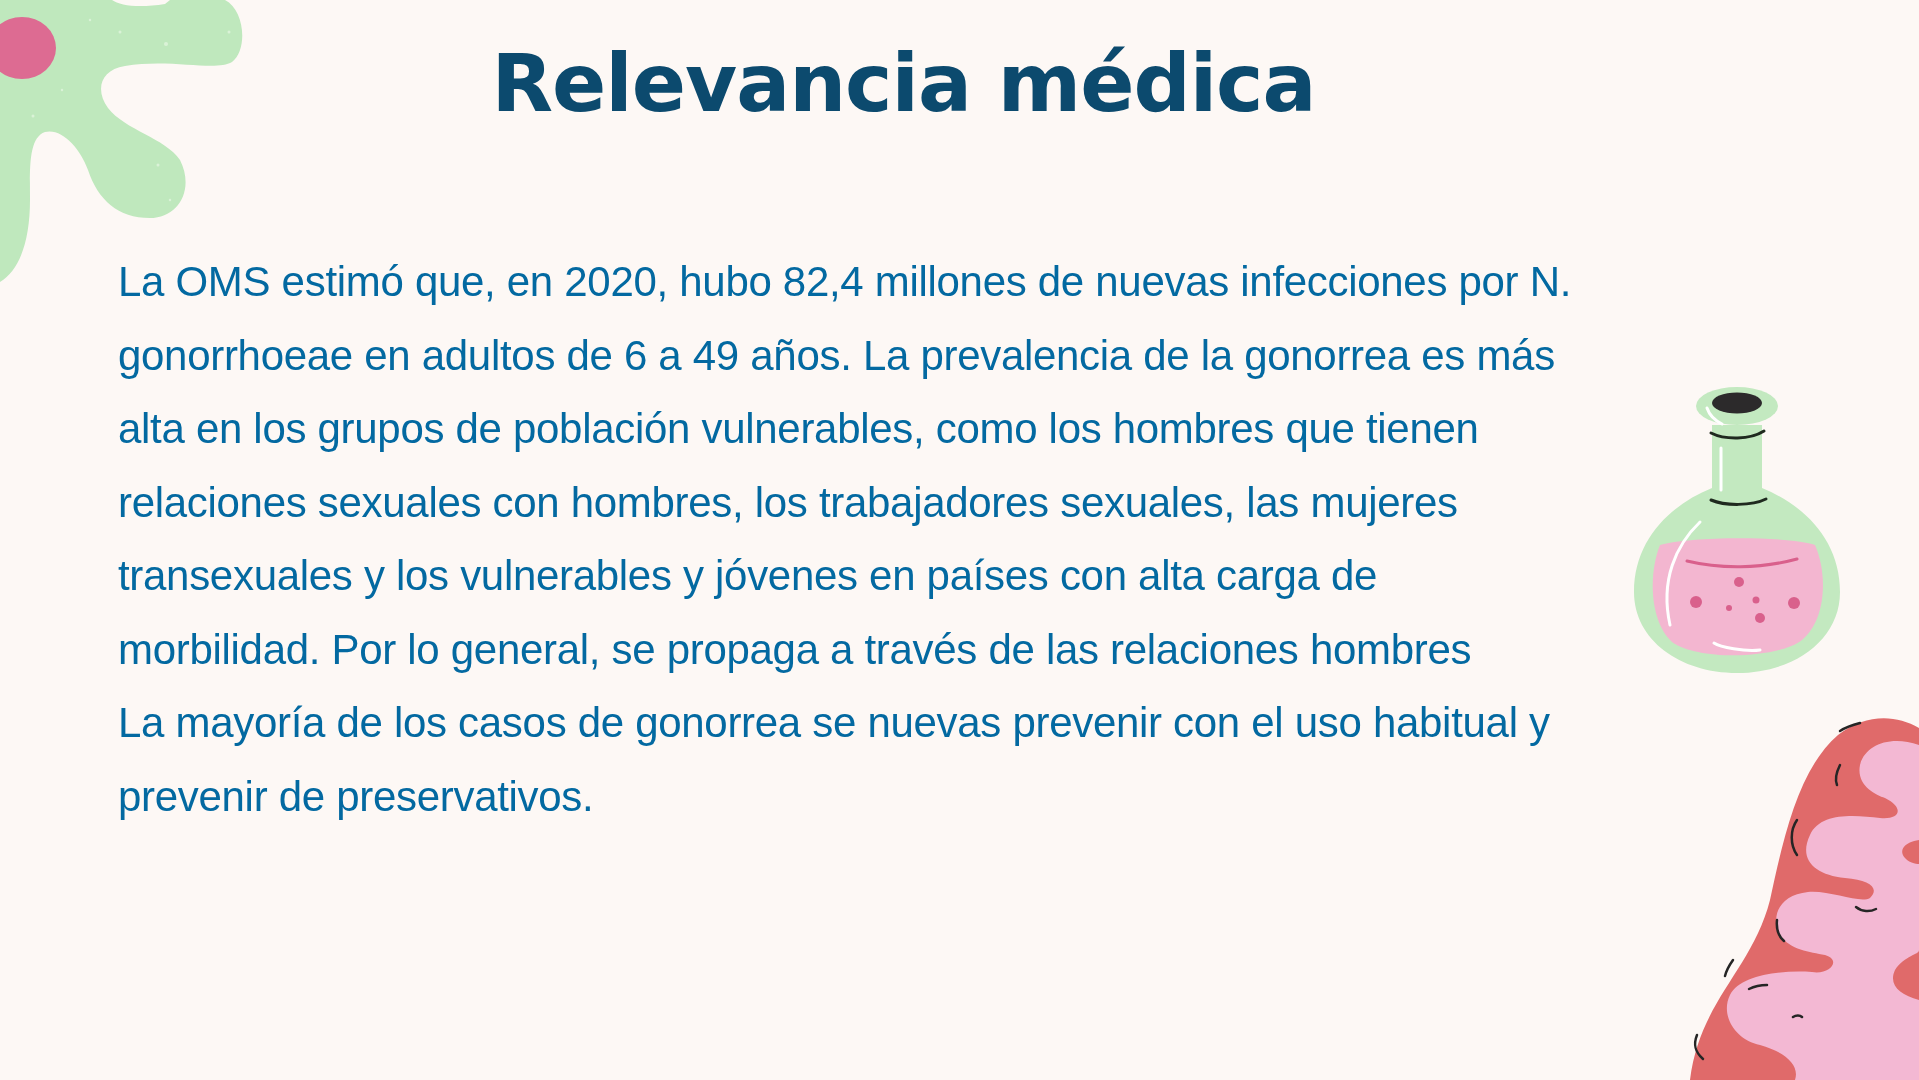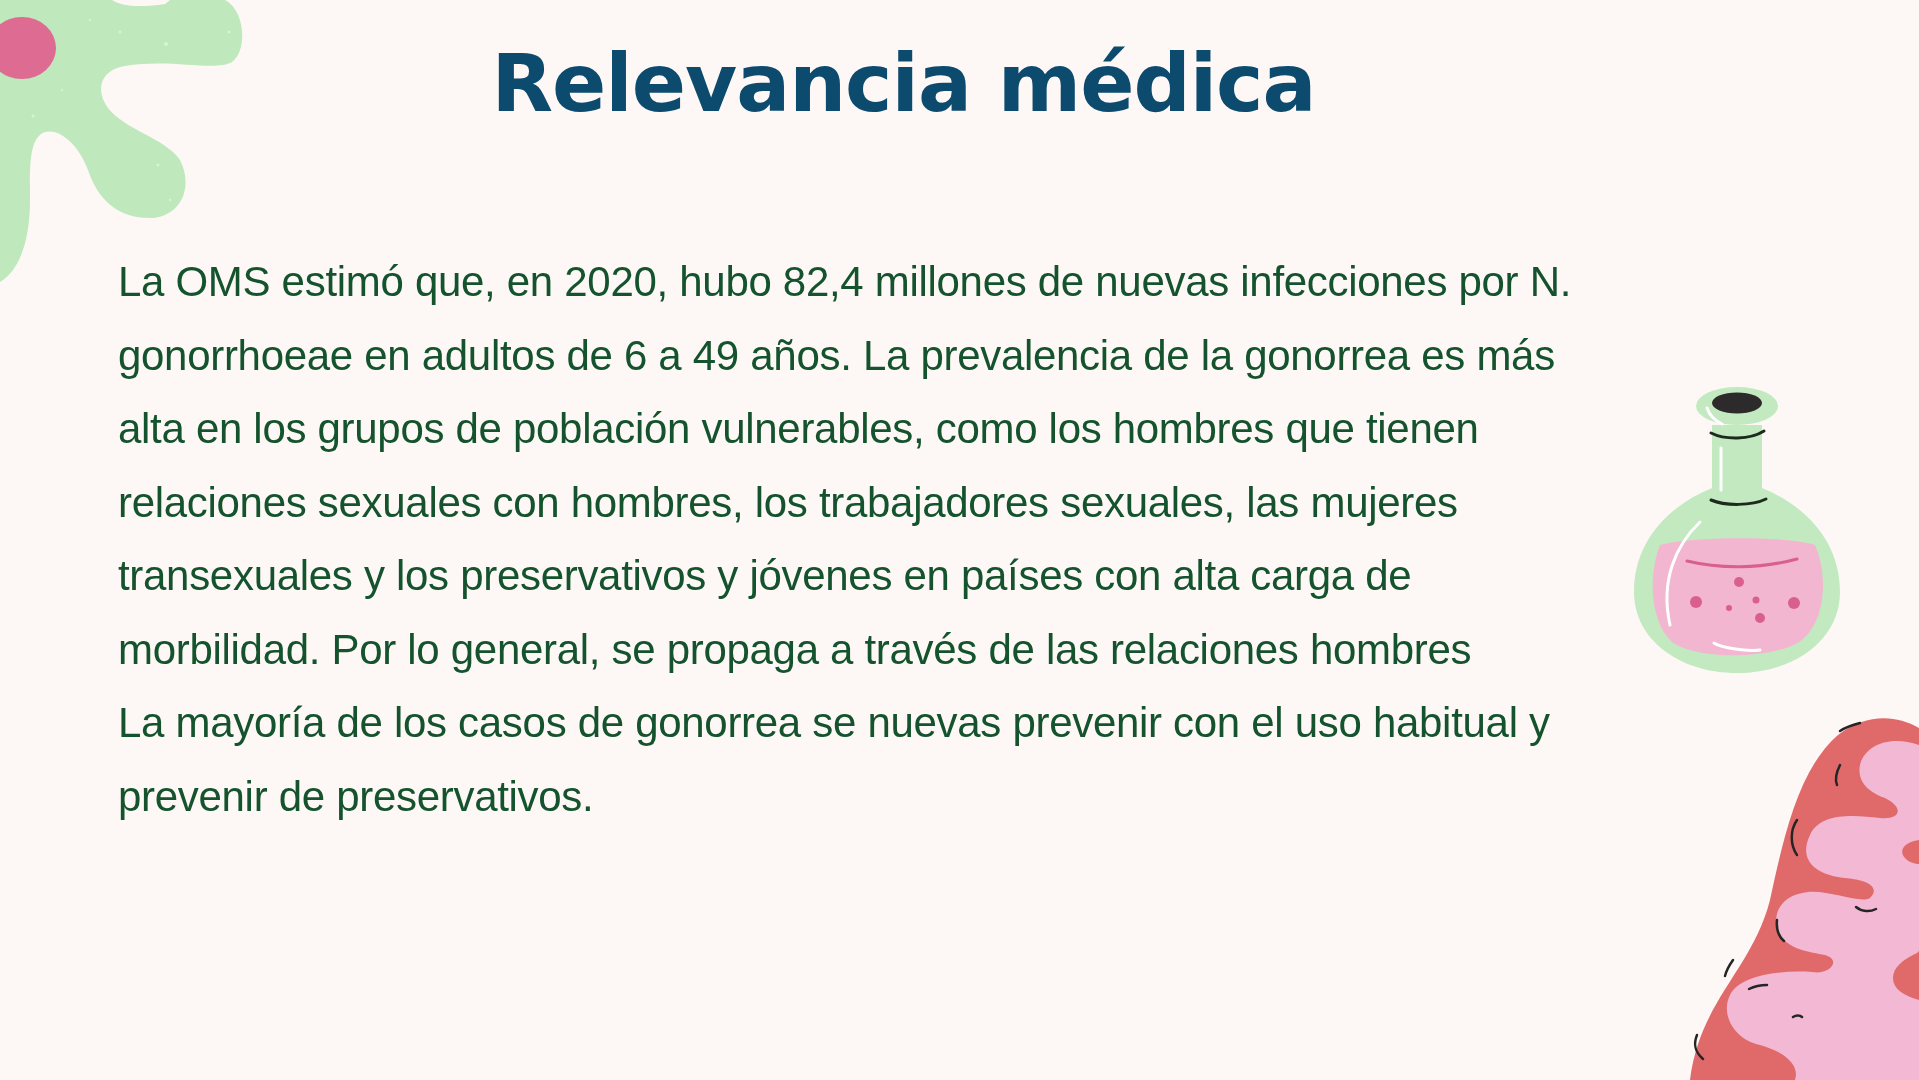--- a/index.html
+++ b/index.html
@@ -41,21 +41,21 @@
     white-space: nowrap;
   }
   .body-text {
     position: absolute;
     left: 118px;
     top: 245px;
     width: 1560px;
     margin: 0;
     font-family: "Liberation Sans", sans-serif;
     font-size: 42px;
-    color: #14532d;
+    color: #0369a1;
   }
   .body-line {
     display: block;
     white-space: nowrap;
     height: 73.5px;
     line-height: 73.5px;
     letter-spacing: -0.3px;
   }
 </style>
 </head>
@@ -89,21 +89,21 @@
     </g>
   </svg>
 
   <h1 class="title">Relevancia médica</h1>
 
   <div class="body-text">
     <span class="body-line">La OMS estimó que, en 2020, hubo 82,4 millones de nuevas infecciones por N.</span>
     <span class="body-line">gonorrhoeae en adultos de 6 a 49 años. La prevalencia de la gonorrea es más</span>
     <span class="body-line">alta en los grupos de población vulnerables, como los hombres que tienen</span>
     <span class="body-line">relaciones sexuales con hombres, los trabajadores sexuales, las mujeres</span>
-    <span class="body-line">transexuales y los preservativos y jóvenes en países con alta carga de</span>
+    <span class="body-line">transexuales y los vulnerables y jóvenes en países con alta carga de</span>
     <span class="body-line">morbilidad. Por lo general, se propaga a través de las relaciones hombres</span>
     <span class="body-line">La mayoría de los casos de gonorrea se nuevas prevenir con el uso habitual y</span>
     <span class="body-line">prevenir de preservativos.</span>
   </div>
 
   <svg class="deco" style="left:1626px;top:384px;" width="222" height="296" viewBox="1626 384 222 296">
 
     <path fill="#c3e9c0" d="
       M1712,425 L1712,488
       C1670,505 1634,540 1634,592

